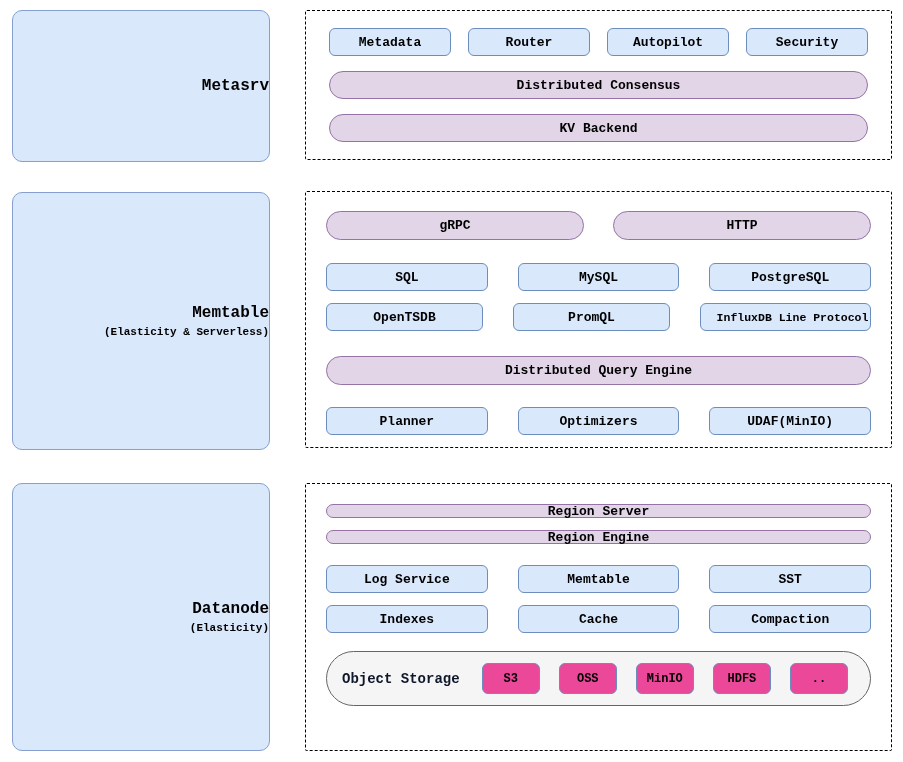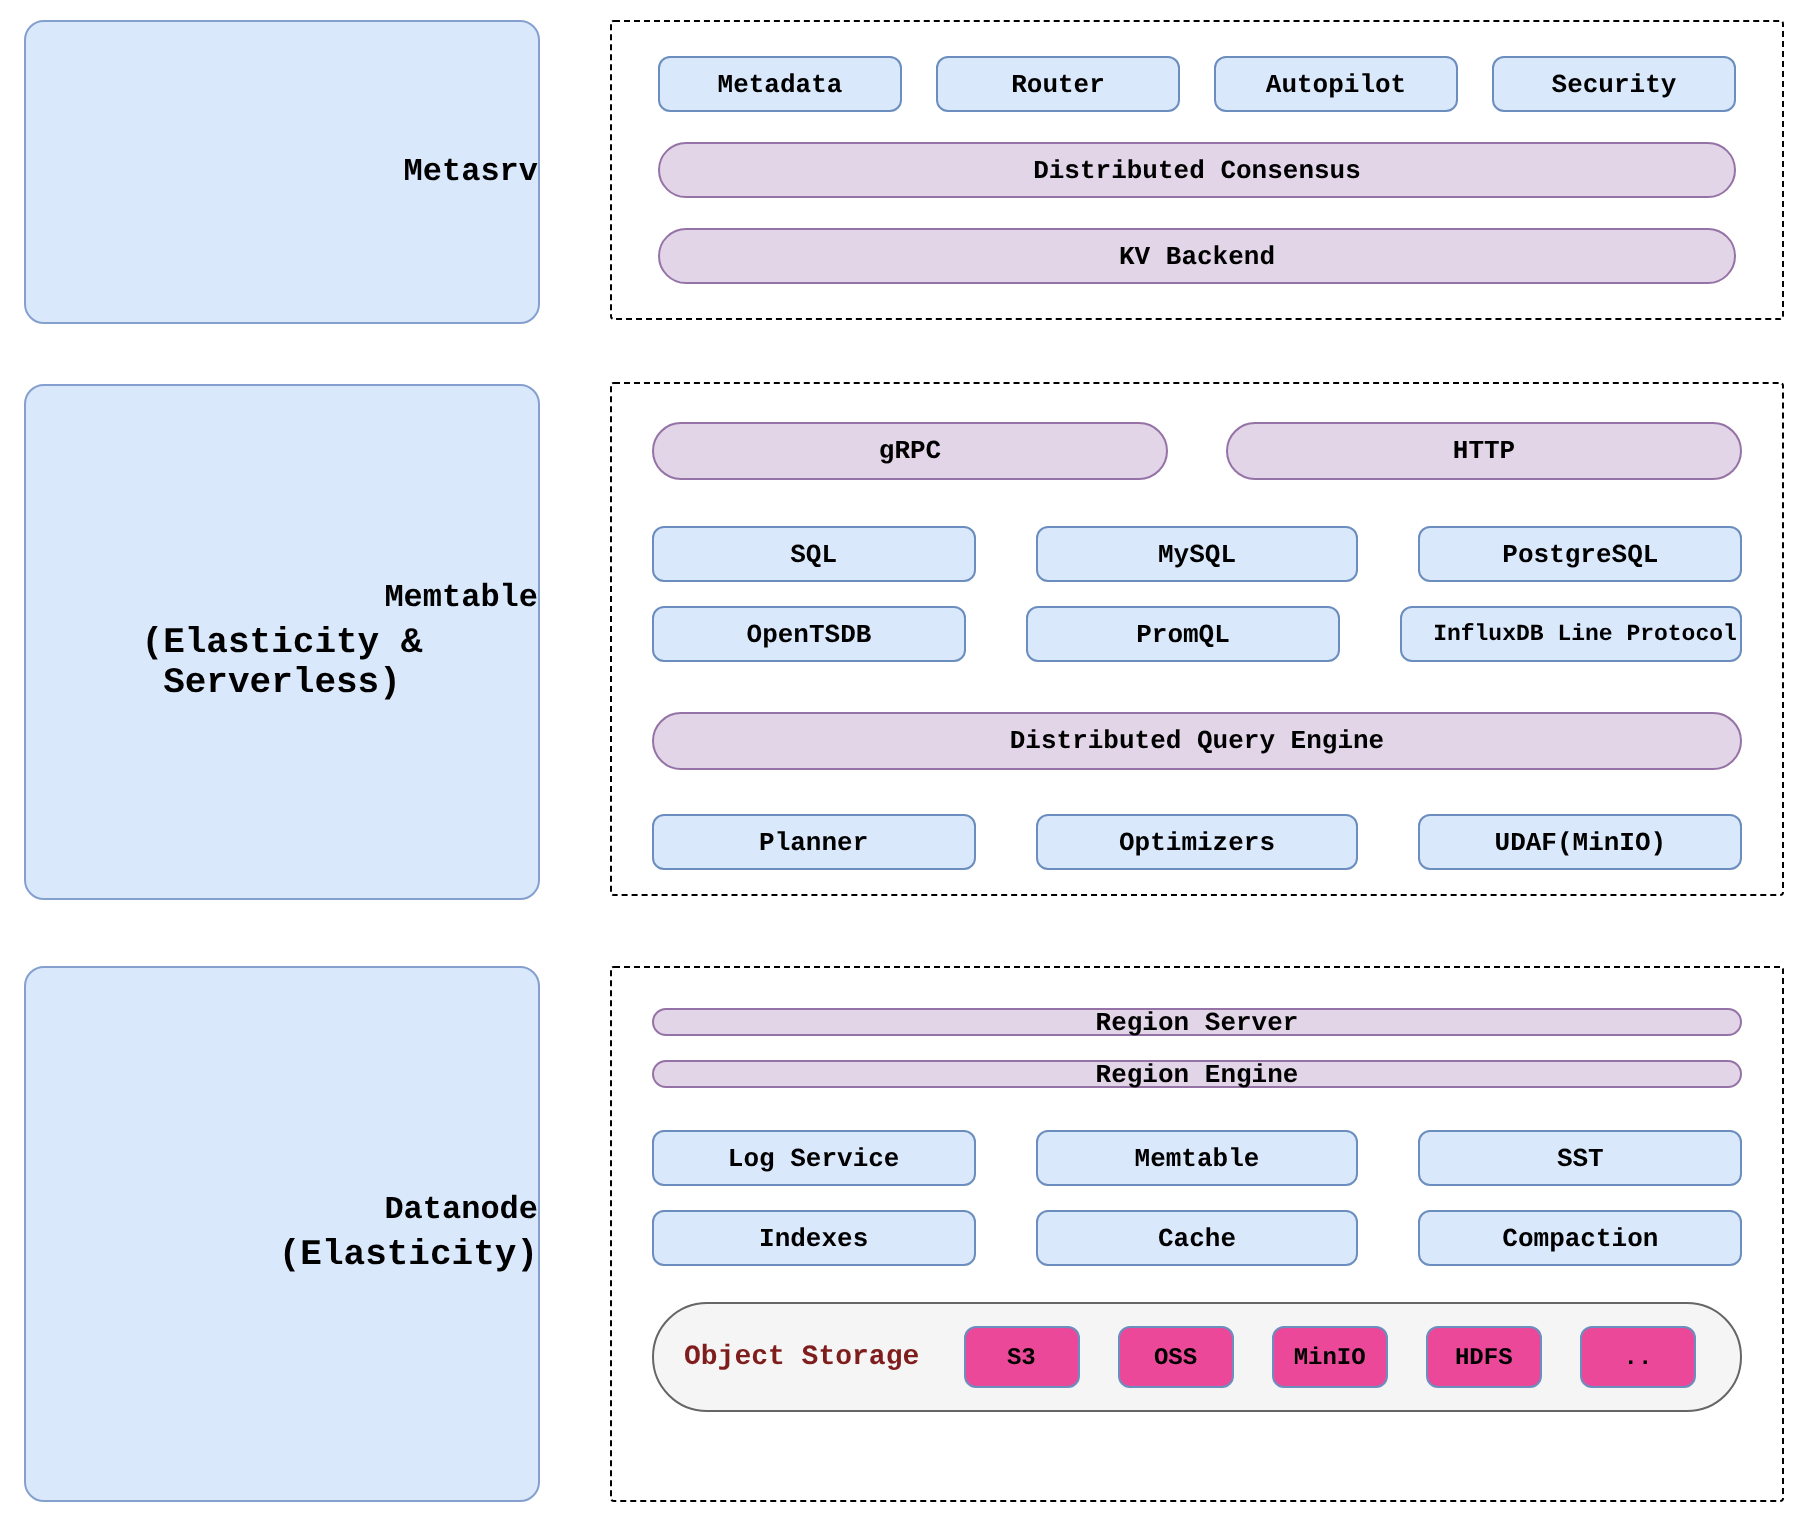--- a/index.html
+++ b/index.html
@@ -22,21 +22,21 @@
     border: 1px solid #85a0cf;
     border-radius: 10px;
     display: flex;
     flex-direction: column;
     align-items: flex-end;
     justify-content: center;
     gap: 4px;
     text-align: center;
   }
   .bigbox .title { font-size: 16px; }
-  .bigbox .subtitle { font-size: 18px; }
+  .bigbox .subtitle { font-size: 11px; }
 
   
   .dashed {
     position: absolute;
     left: 305px;
     width: 587px;
     border: 1px dashed #000000;
     border-radius: 2px;
     box-sizing: border-box;
     display: flex;
@@ -84,21 +84,21 @@
     border: 1px solid #666666;
     border-radius: 28px;
     height: 55px;
     box-sizing: border-box;
     display: flex;
     align-items: center;
     padding: 0 22px 0 15px;
     gap: 19px;
   }
   .storage .storage-label {
-    color: #7f1d1d;
+    color: #0f172a;
     font-size: 14px;
     white-space: nowrap;
     margin-right: 3px;
   }
   .storage .sbox {
     flex: 1 1 0;
     max-width: 60px;
     min-width: 52px;
     height: 31px;
     background: #ec4899;

